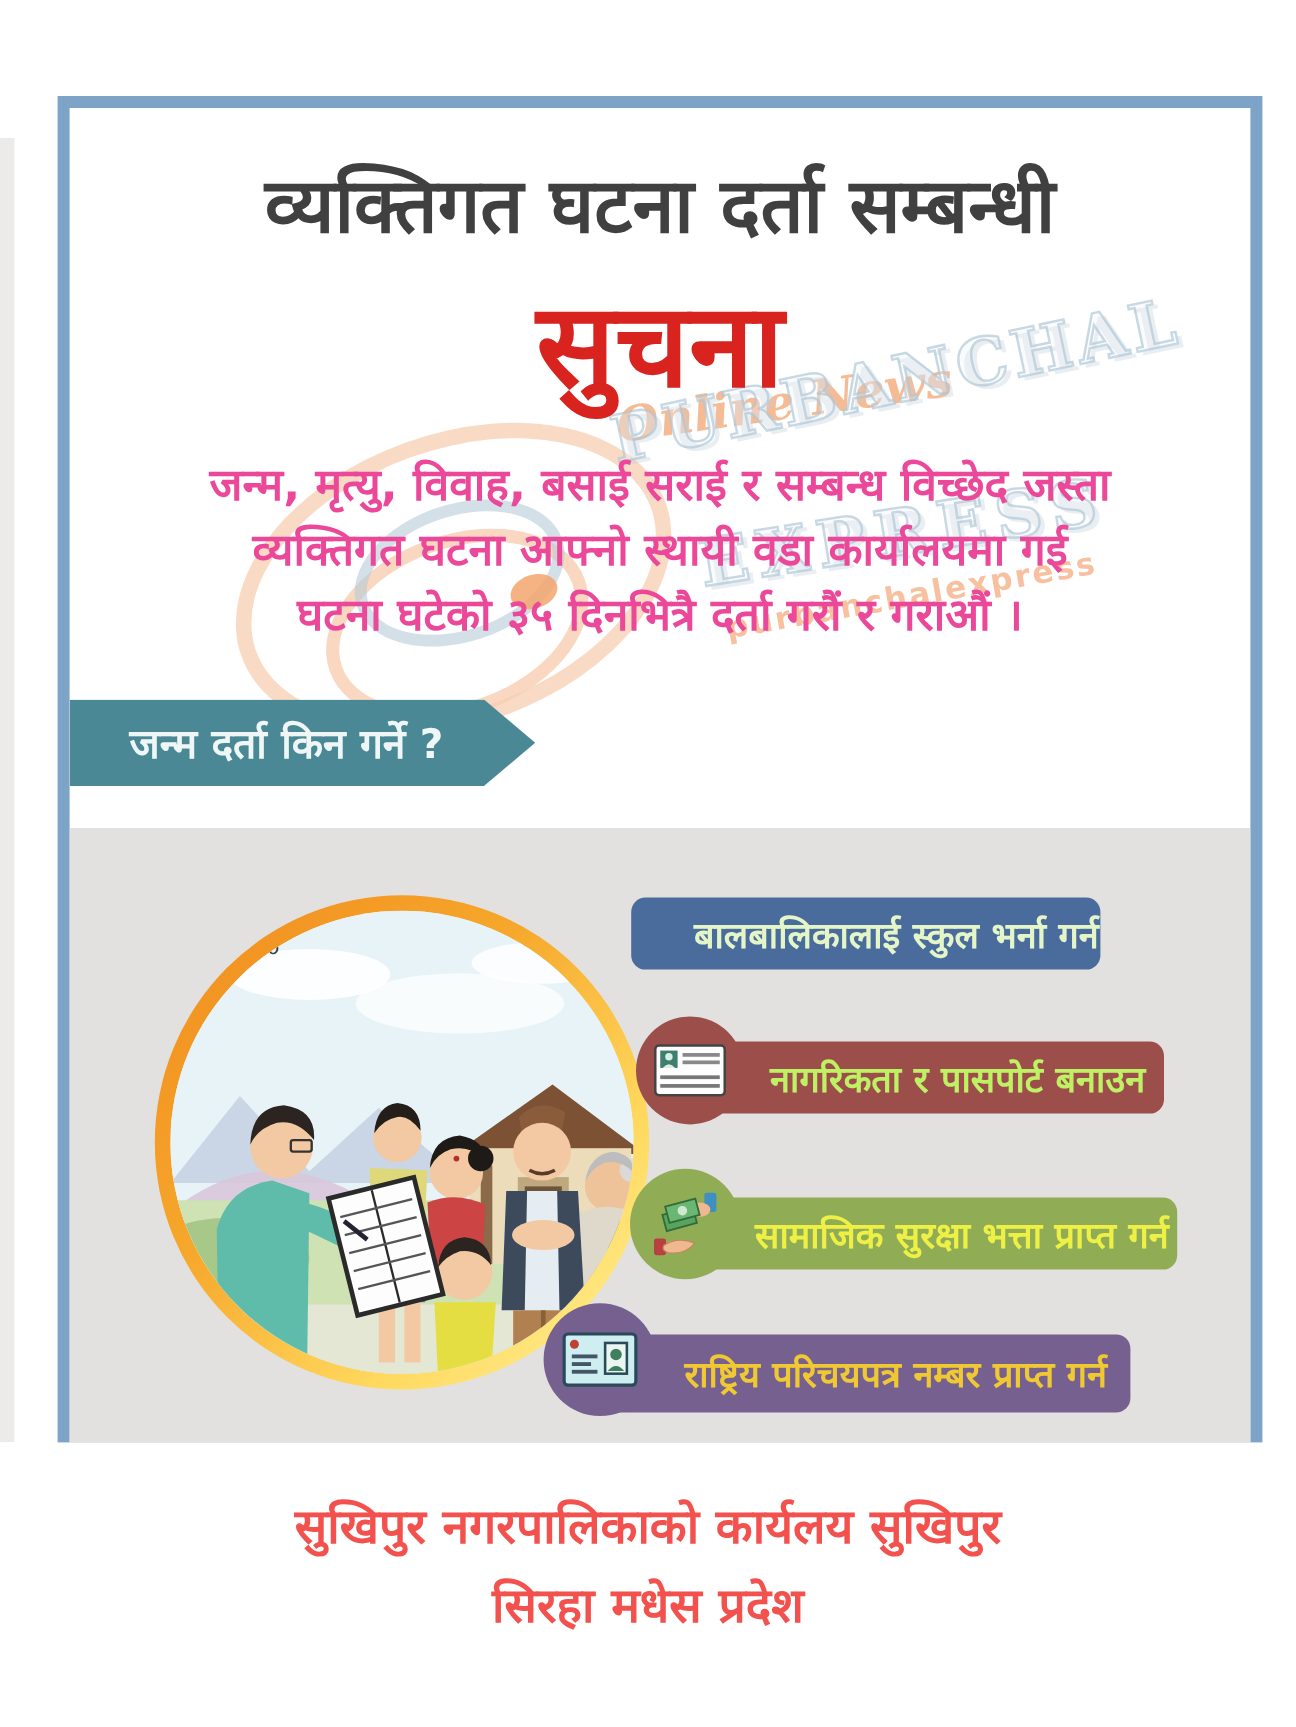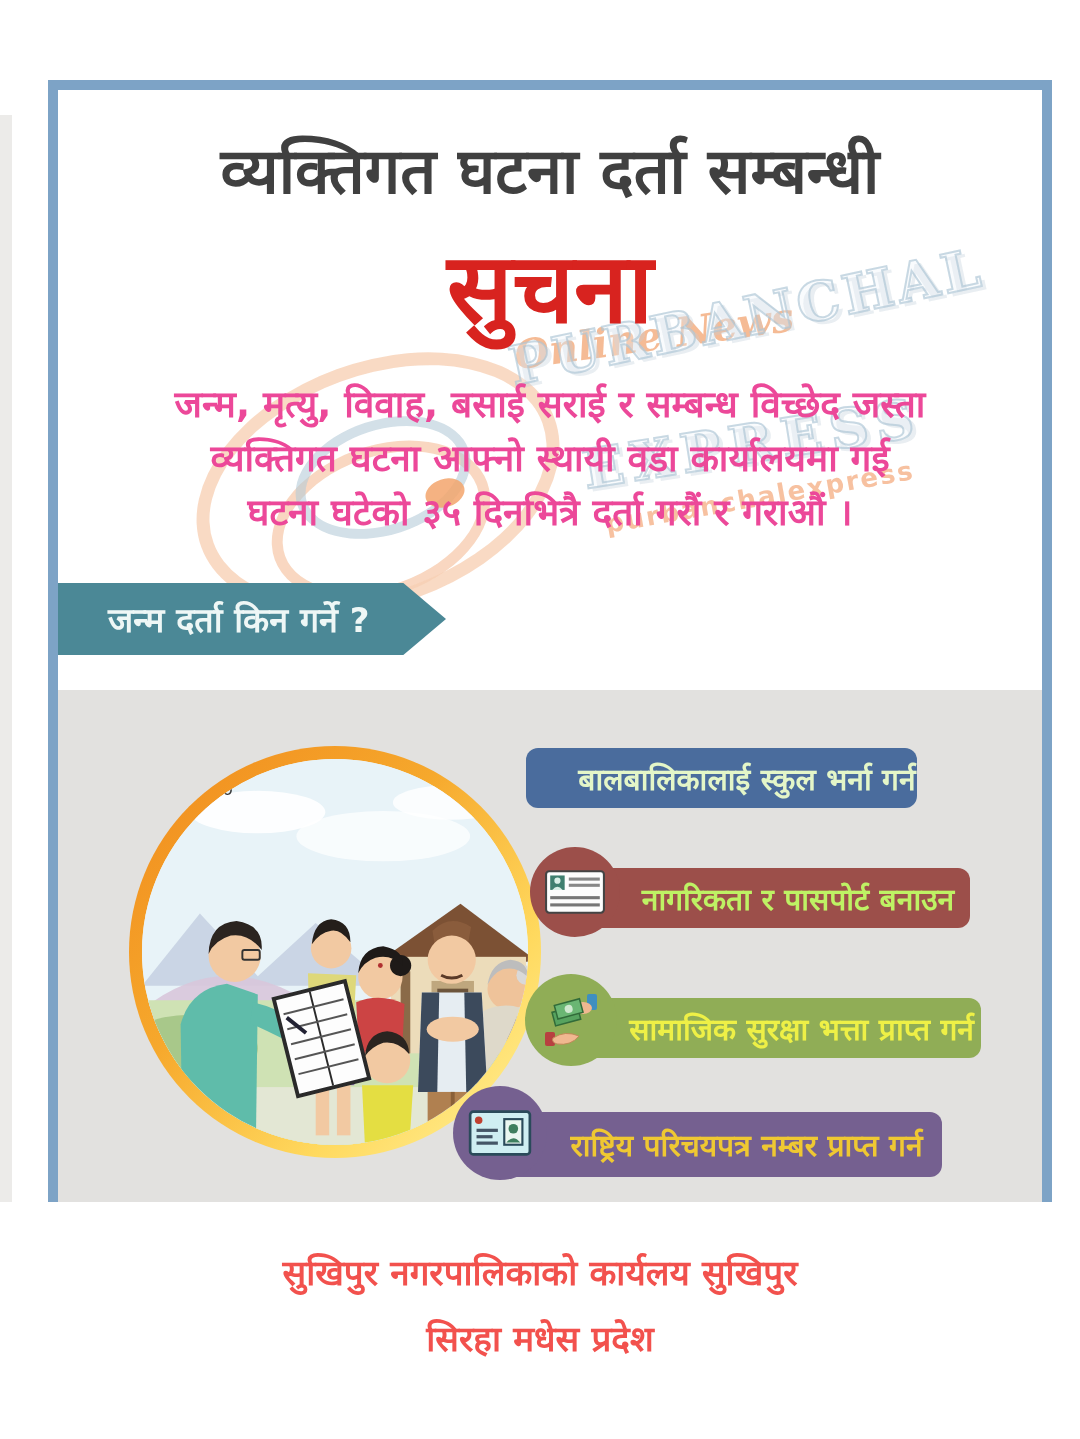--- a/index.html
+++ b/index.html
@@ -63,21 +63,21 @@
   .r2-badge{left:472px;top:157px;width:90px;height:90px;}
   .r2-pill{left:517px;top:178px;width:395px;height:60px;}
   .r3-badge{left:467px;top:284px;width:92px;height:92px;}
   .r3-pill{left:513px;top:308px;width:410px;height:60px;}
   .r4-badge{left:395px;top:396px;width:94px;height:94px;}
   .r4-pill{left:442px;top:422px;width:442px;height:65px;}
 
   
   .footer{position:absolute;left:0;top:1202px;width:1080px;height:237px;background:#ffffff;
           display:flex;flex-direction:column;align-items:center;justify-content:flex-start;padding-top:38px;box-sizing:border-box;}
-  .footer div{font-size:35px;font-weight:bold;color:#f2514d;line-height:66px;text-align:center;white-space:nowrap;}
+  .footer div{font-size:40px;font-weight:bold;color:#f2514d;line-height:66px;text-align:center;white-space:nowrap;}
 </style>
 </head>
 <body>
 
 <div>
 
   <div class="left-strip"></div>
 
   <div class="poster">
 

